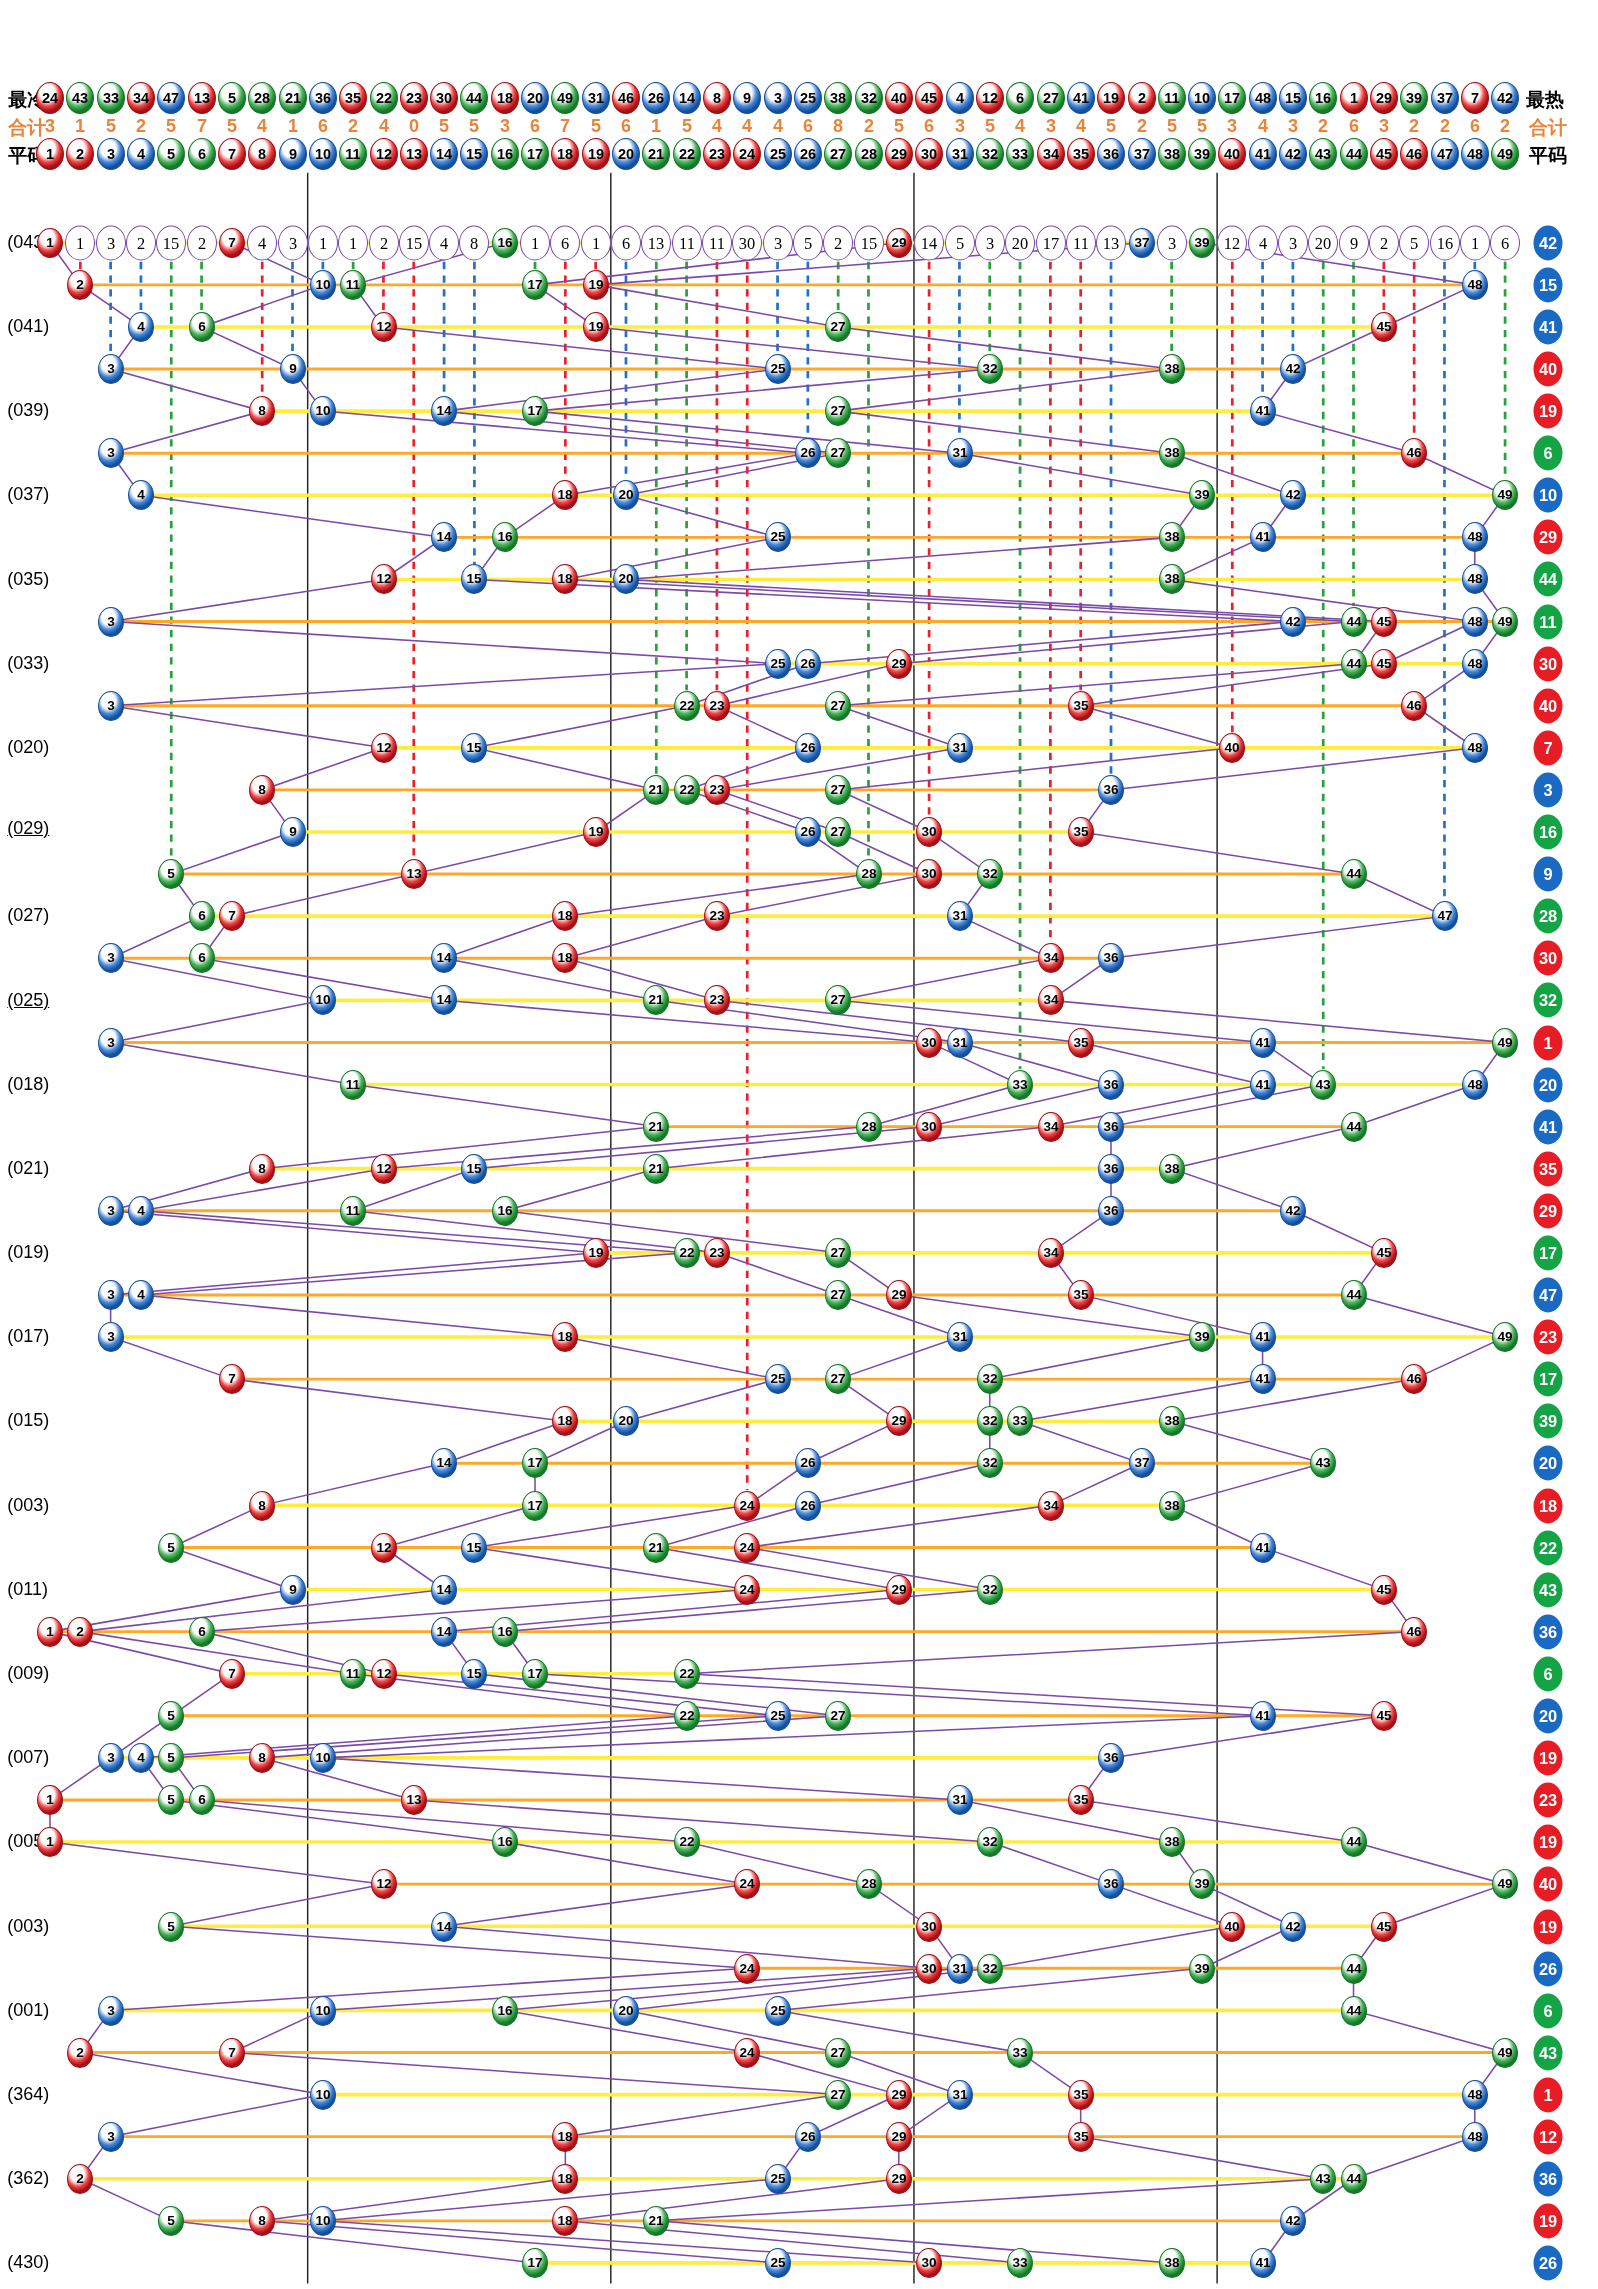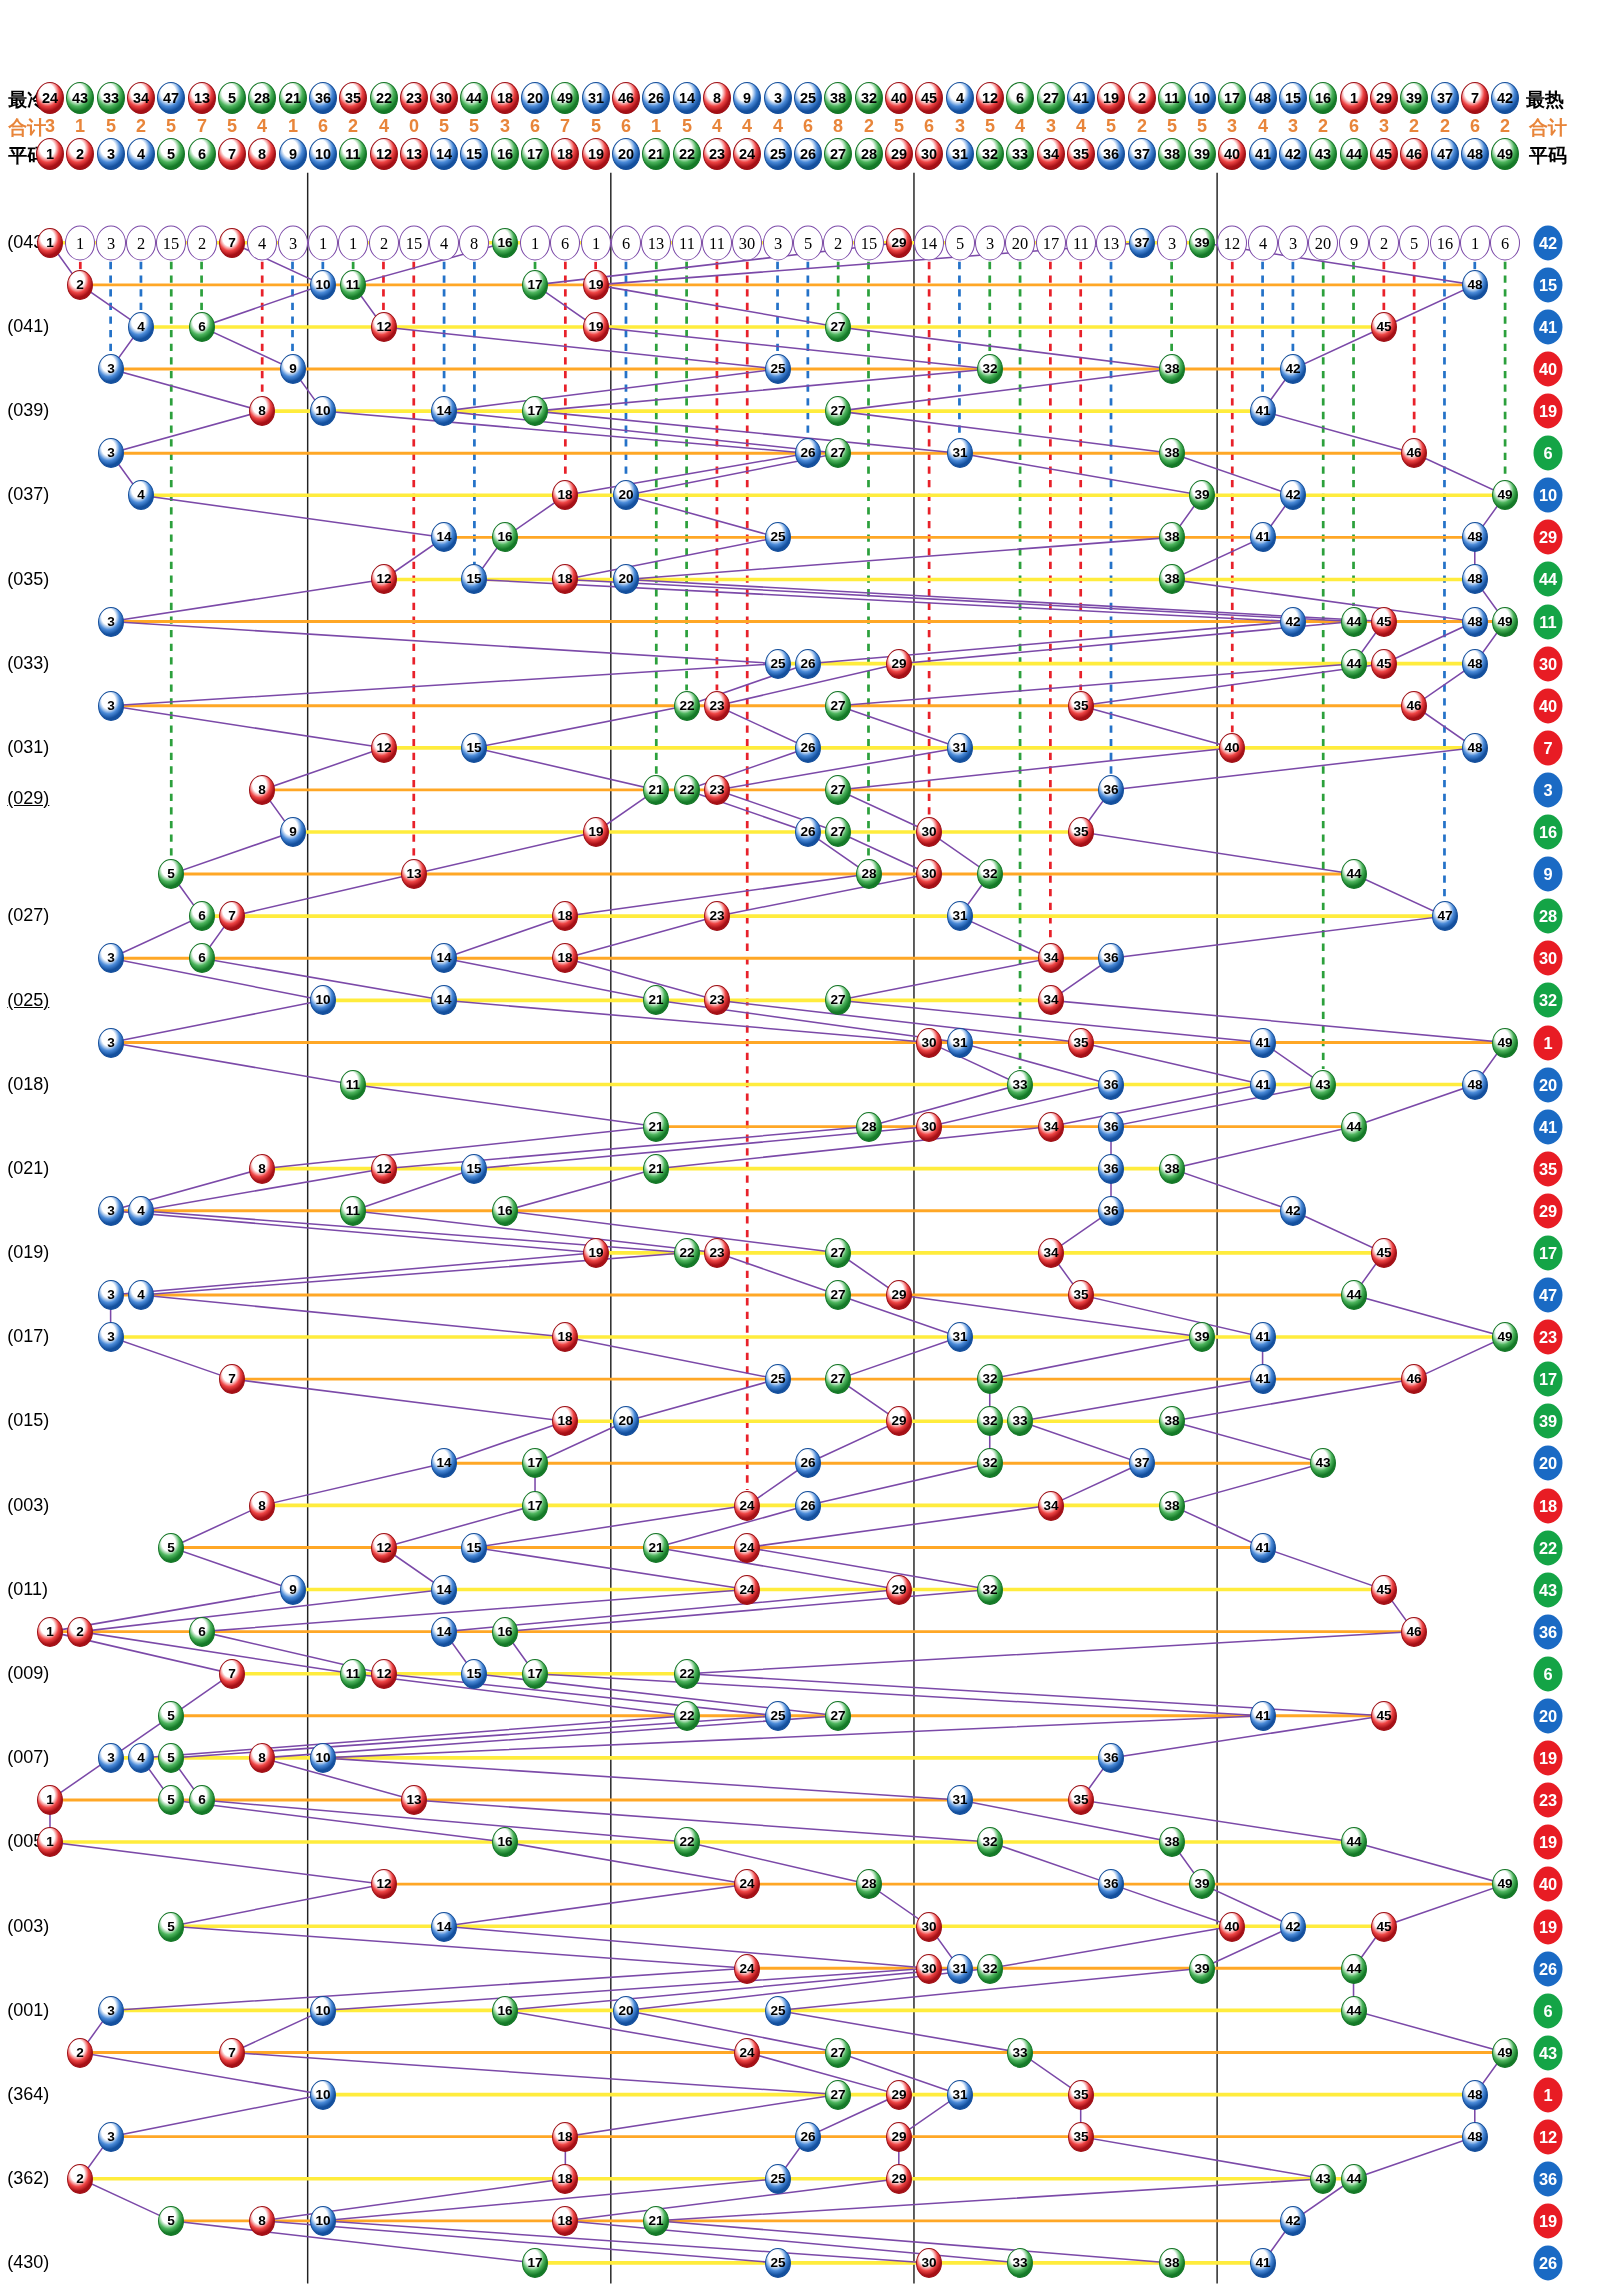--- a/index.html
+++ b/index.html
@@ -417,36 +417,36 @@
       <div class="ball grid b-red" style="left: 1384px; top: 664px;">45</div>
       <div class="ball grid b-blue" style="left: 1475px; top: 664px;">48</div>
       <div class="special s-red" style="left: 1548px; top: 664px;">30</div>
       <div class="ball grid b-blue" style="left: 111px; top: 706px;">3</div>
       <div class="ball grid b-green" style="left: 687px; top: 706px;">22</div>
       <div class="ball grid b-red" style="left: 717px; top: 706px;">23</div>
       <div class="ball grid b-green" style="left: 838px; top: 706px;">27</div>
       <div class="ball grid b-red" style="left: 1081px; top: 706px;">35</div>
       <div class="ball grid b-red" style="left: 1414px; top: 706px;">46</div>
       <div class="special s-red" style="left: 1548px; top: 706px;">40</div>
-      <div class="row-label" style="left: 7.3px; top: 737px;">(031)</div>
+      <div class="row-label" style="left: 7.3px; top: 737px;">(020)</div>
       <div class="ball grid b-red" style="left: 384px; top: 748px;">12</div>
       <div class="ball grid b-blue" style="left: 474px; top: 748px;">15</div>
       <div class="ball grid b-blue" style="left: 808px; top: 748px;">26</div>
       <div class="ball grid b-blue" style="left: 960px; top: 748px;">31</div>
       <div class="ball grid b-red" style="left: 1232px; top: 748px;">40</div>
       <div class="ball grid b-blue" style="left: 1475px; top: 748px;">48</div>
       <div class="special s-red" style="left: 1548px; top: 748px;">7</div>
       <div class="ball grid b-red" style="left: 262px; top: 790px;">8</div>
       <div class="ball grid b-green" style="left: 656px; top: 790px;">21</div>
       <div class="ball grid b-green" style="left: 687px; top: 790px;">22</div>
       <div class="ball grid b-red" style="left: 717px; top: 790px;">23</div>
       <div class="ball grid b-green" style="left: 838px; top: 790px;">27</div>
       <div class="ball grid b-blue" style="left: 1111px; top: 790px;">36</div>
       <div class="special s-blue" style="left: 1548px; top: 790px;">3</div>
-      <div class="row-label" style="left: 7.3px; top: 788px; text-decoration: underline;">(029)</div>
+      <div class="row-label" style="left: 7.3px; top: 818px; text-decoration: underline;">(029)</div>
       <div class="ball grid b-blue" style="left: 293px; top: 832px;">9</div>
       <div class="ball grid b-red" style="left: 596px; top: 832px;">19</div>
       <div class="ball grid b-blue" style="left: 808px; top: 832px;">26</div>
       <div class="ball grid b-green" style="left: 838px; top: 832px;">27</div>
       <div class="ball grid b-red" style="left: 929px; top: 832px;">30</div>
       <div class="ball grid b-red" style="left: 1081px; top: 832px;">35</div>
       <div class="special s-green" style="left: 1548px; top: 832px;">16</div>
       <div class="ball grid b-green" style="left: 171px; top: 874px;">5</div>
       <div class="ball grid b-red" style="left: 414px; top: 874px;">13</div>
       <div class="ball grid b-green" style="left: 869px; top: 874px;">28</div>

